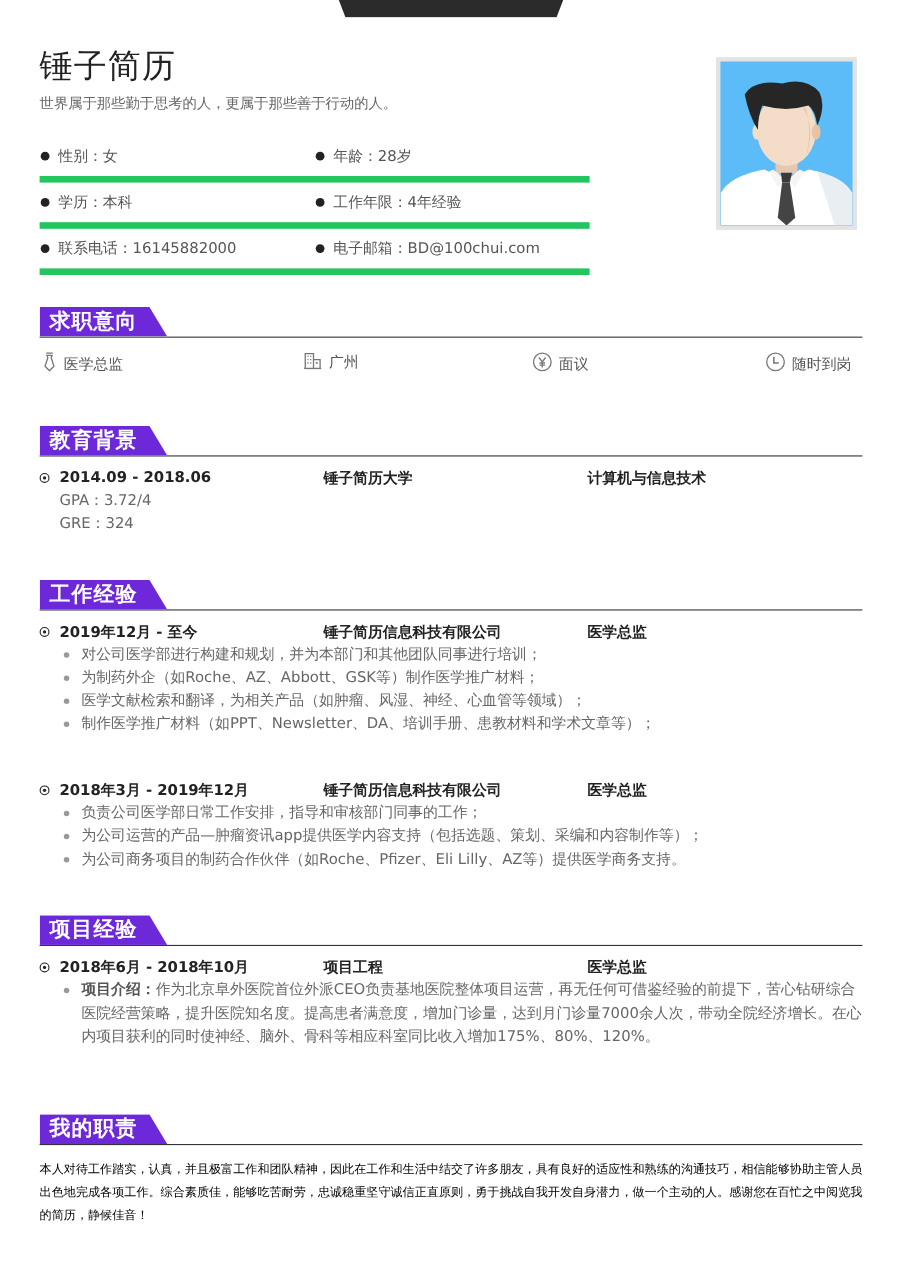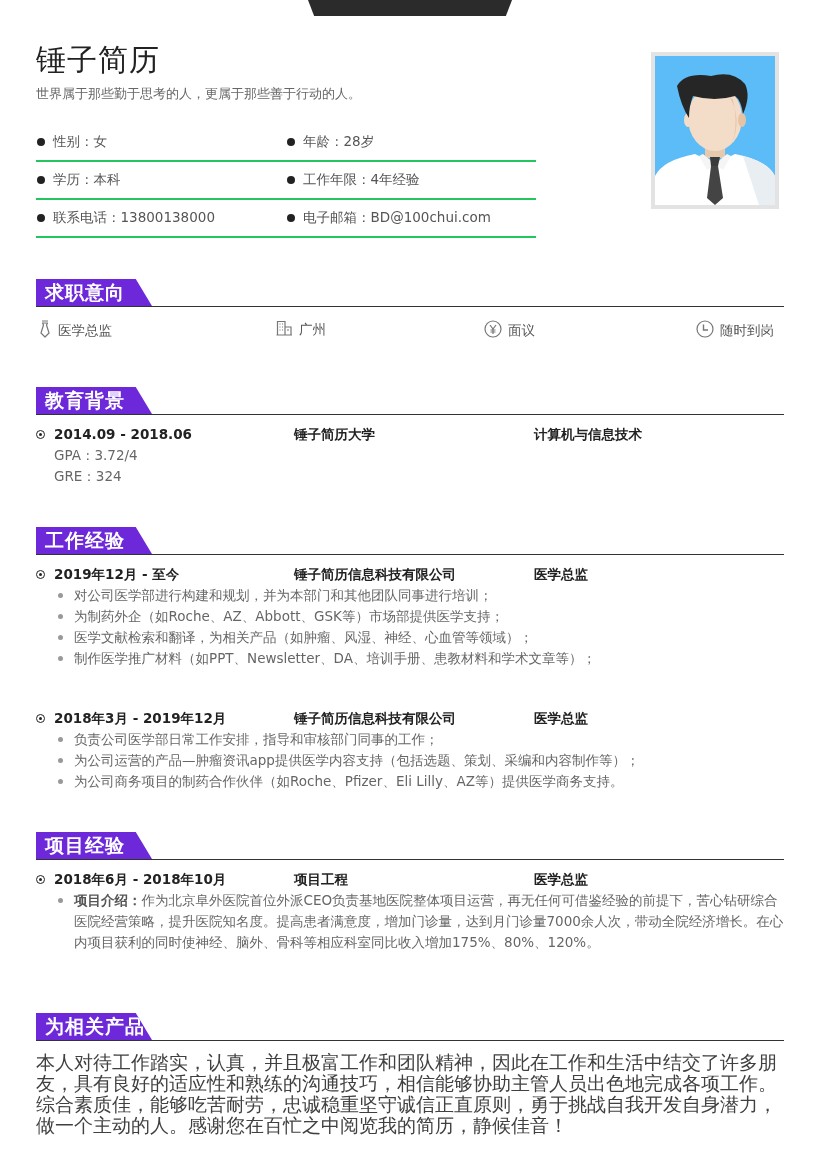--- a/index.html
+++ b/index.html
@@ -19,21 +19,21 @@
   }
   .motto {
     position: absolute; left: 36px; top: 85px;
     font-size: 13px; color: #666;
   }
   .info-grid {
     position: absolute; left: 36px; top: 124px; width: 500px;
   }
   .info-row {
     display: flex; height: 36px; align-items: center;
-    border-bottom: 2px solid #22c55e;
+    border-bottom: 6px solid #22c55e;
   }
   .info-cell {
     flex: 0 0 250px; display: flex; align-items: center; font-size: 13.5px; color: #555;
   }
   .dot {
     width: 8px; height: 8px; border-radius: 50%; background: #222; margin: 0 8px 0 1px;
     flex: 0 0 auto;
   }
   .photo {
     position: absolute; left: 651px; top: 52px; width: 128px; height: 157px;
@@ -85,21 +85,21 @@
     font-size: 13.5px; color: #666; line-height: 21px;
   }
   .bullets li { position: relative; padding-left: 16px; }
   .bullets li::before {
     content: ""; position: absolute; left: 0; top: 8px; width: 5px; height: 5px;
     border-radius: 50%; background: #999;
   }
   .bullets b { color: #555; text-align: center; }
   .self-eval {
     position: absolute; left: 36px; top: 1052px; width: 748px;
-    font-size: 19px; color: #404040; line-height: 21px;
+    font-size: 11px; color: #000000; line-height: 21px;
   }
 </style>
 </head>
 <body>
 
 <div class="top-tab"></div>
 
 <div class="name">锤子简历</div>
 <div class="motto">世界属于那些勤于思考的人，更属于那些善于行动的人。</div>
 
@@ -120,21 +120,21 @@
         <span>学历：本科</span>
       </div>
     <div class="info-cell">
         <span class="dot"></span>
         <span>工作年限：4年经验</span>
       </div>
   </div>
   <div class="info-row">
     <div class="info-cell">
         <span class="dot"></span>
-        <span>联系电话：13800138000</span>
+        <span>联系电话：16145882000</span>
       </div>
     <div class="info-cell">
         <span class="dot"></span>
         <span>电子邮箱：BD@100chui.com</span>
       </div>
   </div>
 </div>
 
 <div class="photo">
   <div class="photo-inner">
@@ -222,21 +222,21 @@
   <div class="section-title">工作经验</div>
 </div>
 <div class="entry-head" style="top:566px;">
   <span class="radio"></span>
   <span class="col1">2019年12月 - 至今</span>
   <span class="col2">锤子简历信息科技有限公司</span>
   <span class="col3">医学总监</span>
 </div>
 <ul class="bullets" style="top:585px;">
   <li>对公司医学部进行构建和规划，并为本部门和其他团队同事进行培训；</li>
-  <li>为制药外企（如Roche、AZ、Abbott、GSK等）市场部提供医学支持；</li>
+  <li>为制药外企（如Roche、AZ、Abbott、GSK等）制作医学推广材料；</li>
   <li>医学文献检索和翻译，为相关产品（如肿瘤、风湿、神经、心血管等领域）；</li>
   <li>制作医学推广材料（如PPT、Newsletter、DA、培训手册、患教材料和学术文章等）；</li>
 </ul>
 
 <div class="entry-head" style="top:710px;">
   <span class="radio"></span>
   <span class="col1">2018年3月 - 2019年12月</span>
   <span class="col2">锤子简历信息科技有限公司</span>
   <span class="col3">医学总监</span>
 </div>
@@ -253,15 +253,15 @@
   <span class="radio"></span>
   <span class="col1">2018年6月 - 2018年10月</span>
   <span class="col2">项目工程</span>
   <span class="col3">医学总监</span>
 </div>
 <ul class="bullets" style="top:890px;">
   <li><b>项目介绍：</b><span>作为北京阜外医院首位外派CEO负责基地医院整体项目运营，再无任何可借鉴经验的前提下，苦心钻研综合医院经营策略，提升医院知名度。提高患者满意度，增加门诊量，达到月门诊量7000余人次，带动全院经济增长。在心内项目获利的同时使神经、脑外、骨科等相应科室同比收入增加175%、80%、120%。</span></li>
 </ul>
 
 <div class="section-head" style="top:1013px;">
-  <div class="section-title">为相关产品</div>
+  <div class="section-title">我的职责</div>
 </div>
 <div class="self-eval">本人对待工作踏实，认真，并且极富工作和团队精神，因此在工作和生活中结交了许多朋友，具有良好的适应性和熟练的沟通技巧，相信能够协助主管人员出色地完成各项工作。综合素质佳，能够吃苦耐劳，忠诚稳重坚守诚信正直原则，勇于挑战自我开发自身潜力，做一个主动的人。感谢您在百忙之中阅览我的简历，静候佳音！</div>
 
 </body></html>

